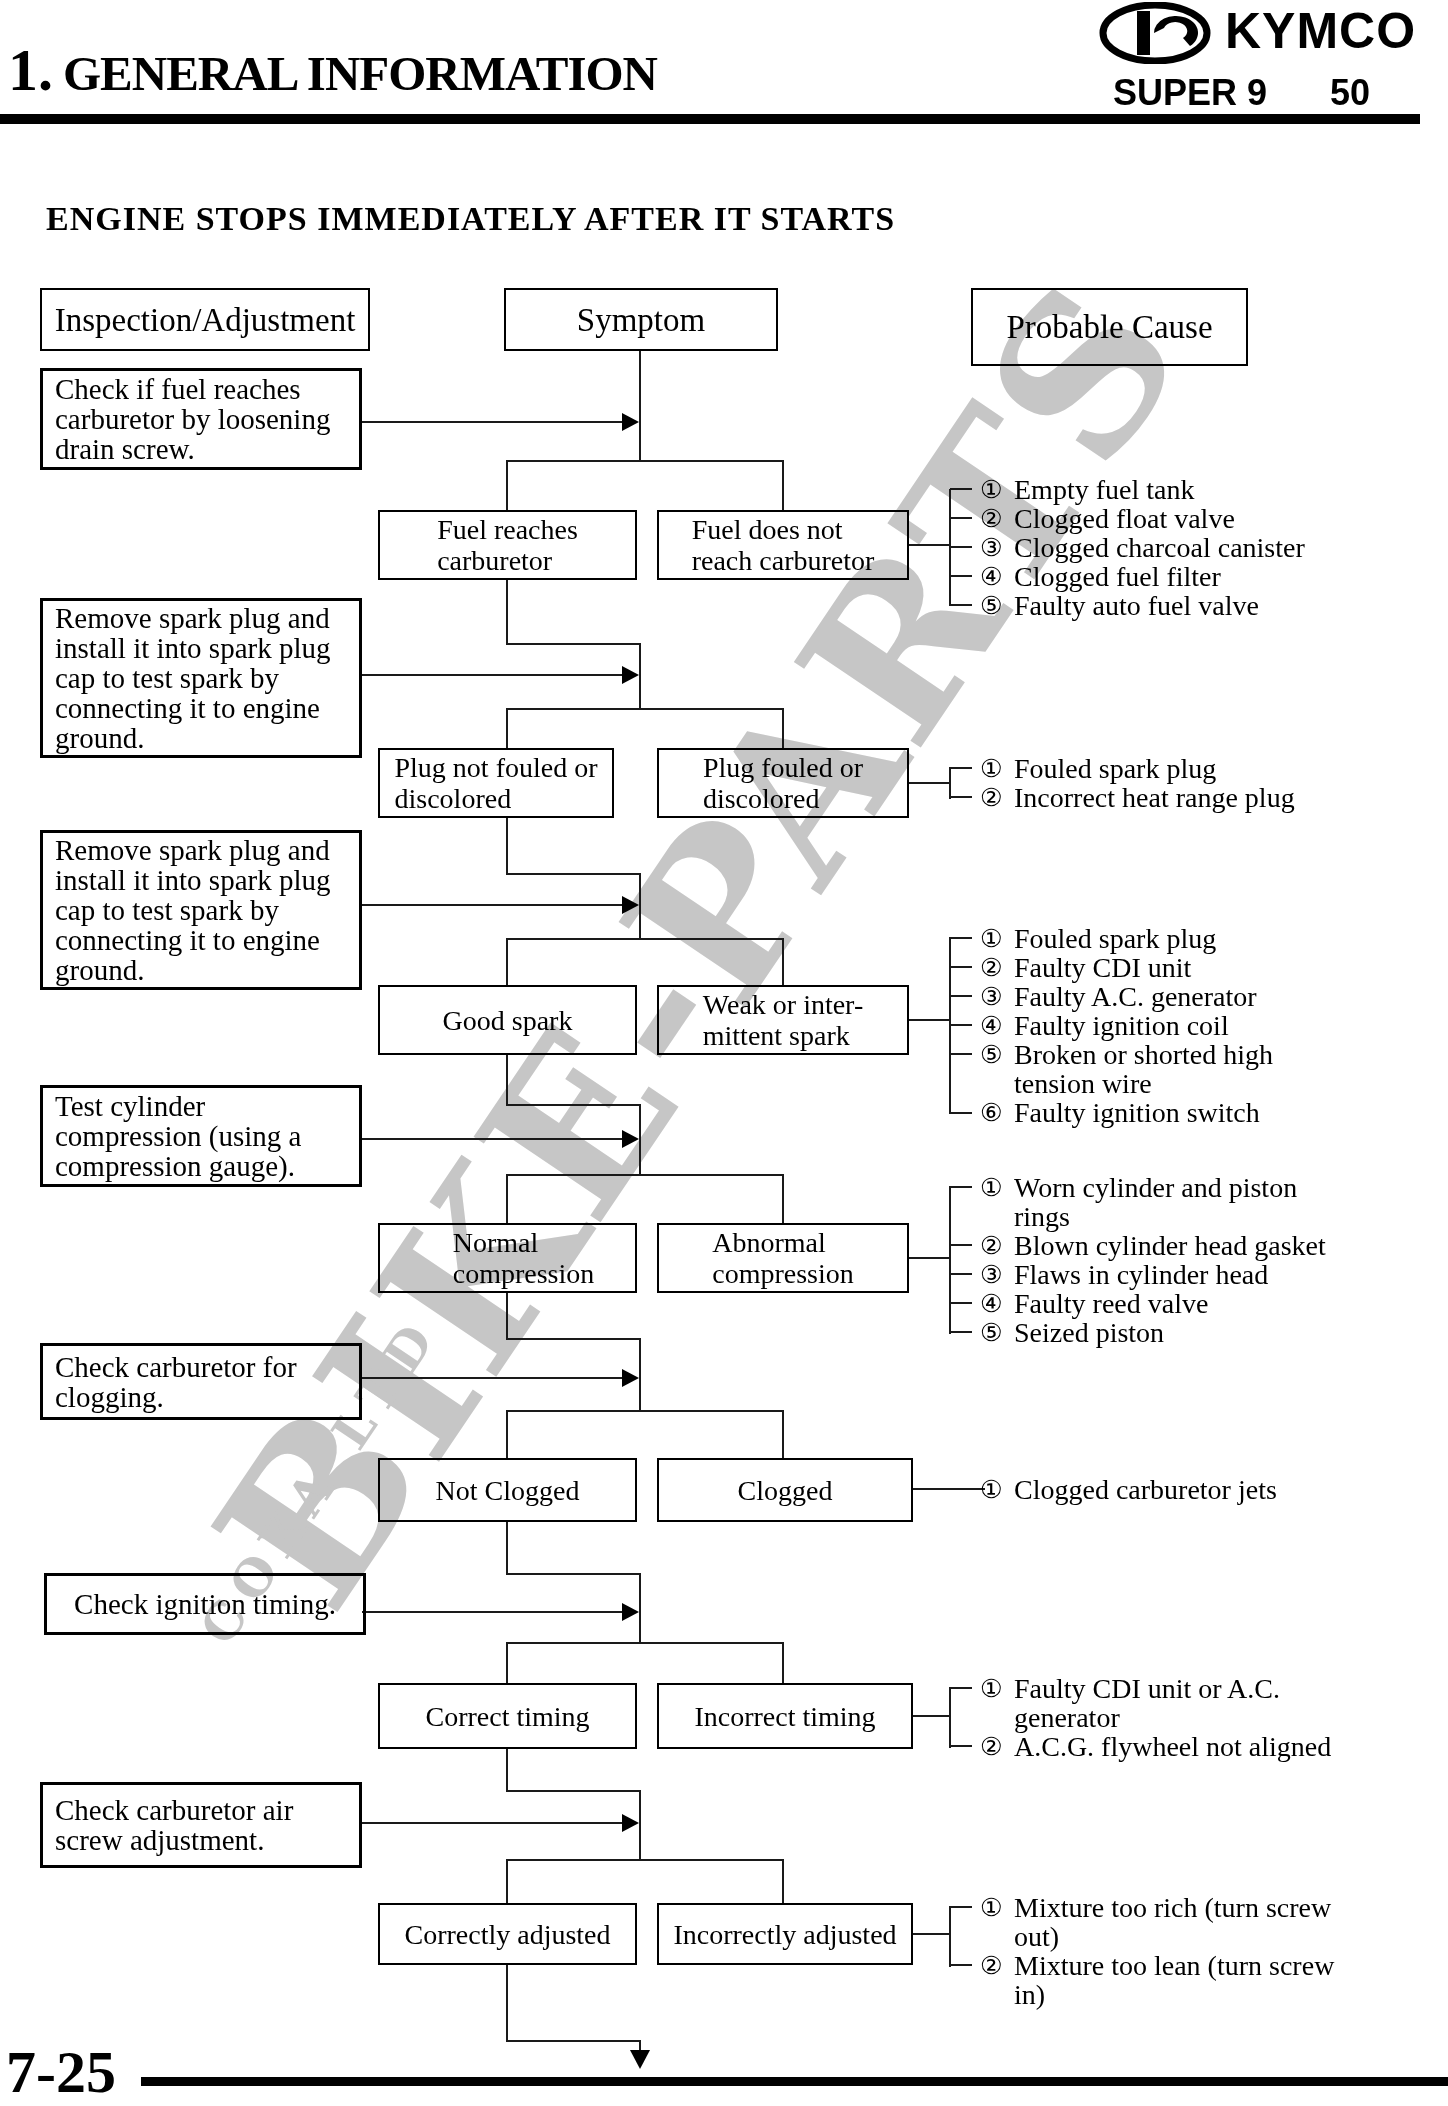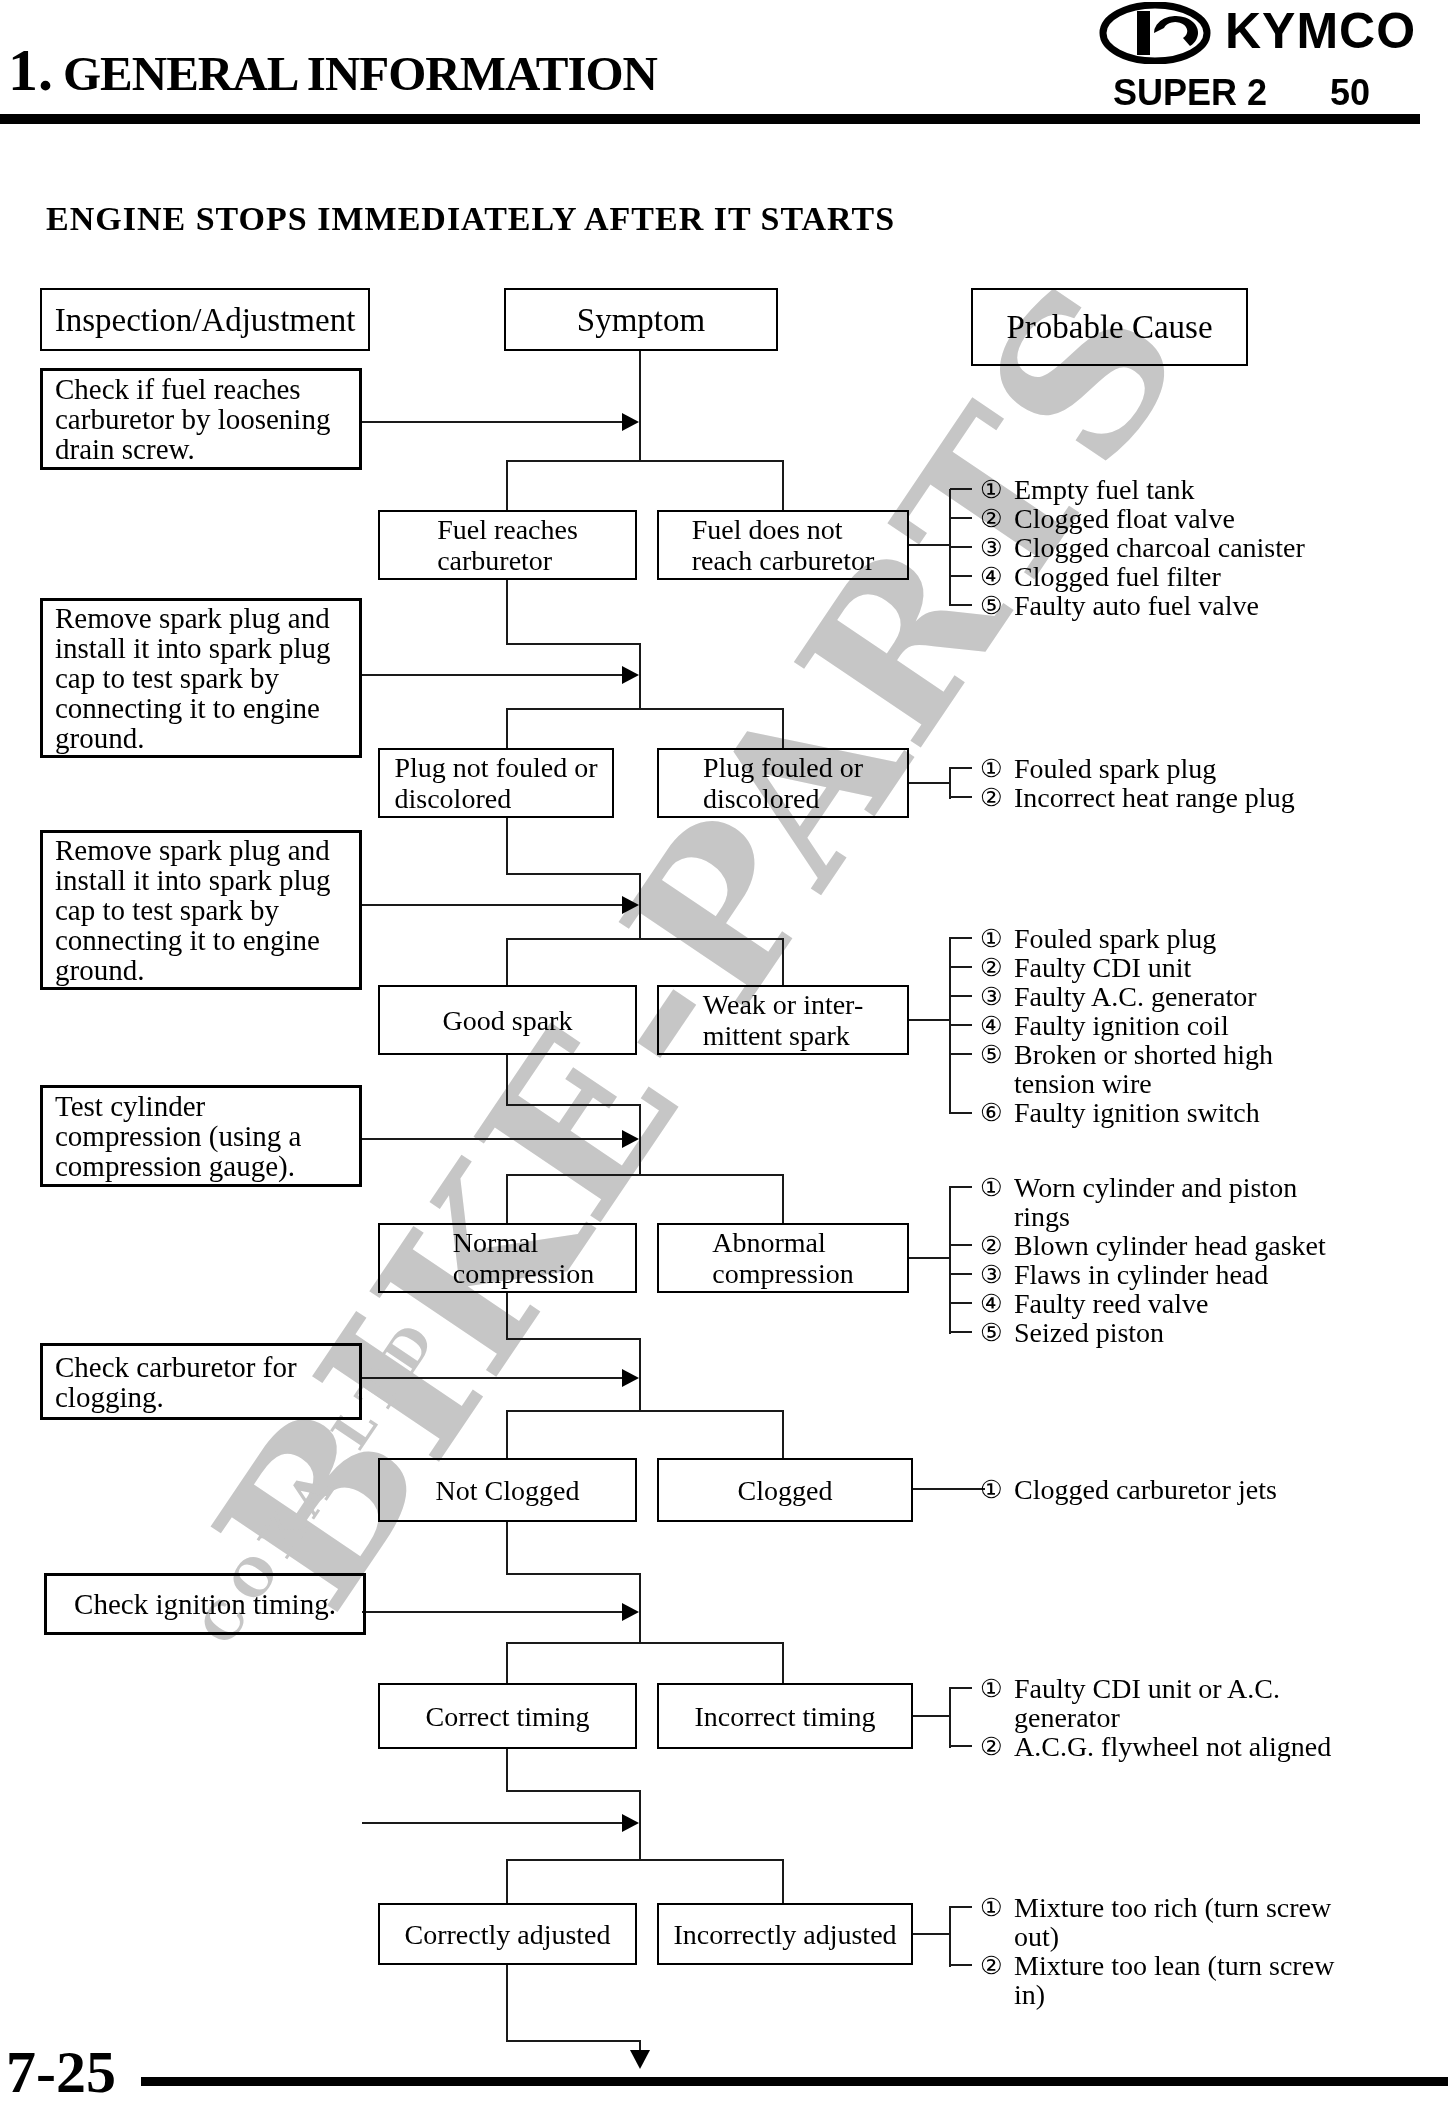--- a/index.html
+++ b/index.html
@@ -56,21 +56,21 @@
     <span id="chaptitle">GENERAL INFORMATION</span>
   </div>
   <div id="logo">
     <svg width="112" height="62" viewBox="0 0 112 62">
       <ellipse cx="56" cy="31" rx="52" ry="28" fill="none" stroke="#000" stroke-width="7"></ellipse>
       <rect x="38" y="9" width="13" height="44" fill="#000"></rect>
       <path d="M 55 31 a 22 17 0 1 1 36 13 l -7 -8 a 12 9 0 1 0 -19 -10 z" fill="#000"></path>
     </svg>
   </div>
   <div id="brand" class="sans">KYMCO</div>
-  <div id="model" class="sans">SUPER 2</div>
+  <div id="model" class="sans">SUPER 9</div>
   <div id="disp" class="sans">50</div>
   <div id="toprule"></div>
 
   <div id="pagetitle">ENGINE STOPS IMMEDIATELY AFTER IT STARTS</div>
 
   <div class="box hdrbox" style="left:40px;top:288px;width:330px;height:63px;">
     <span class="t">Inspection/Adjustment</span>
   </div>
   <div class="box hdrbox" style="left:504px;top:288px;width:274px;height:63px;">
     <span class="t">Symptom</span>
@@ -328,20 +328,24 @@
       <span class="cnum">①</span>
       <span class="ctxt">Faulty CDI unit or A.C.
 generator</span>
     </div>
     <div class="crow">
       <span class="cnum">②</span>
       <span class="ctxt">A.C.G. flywheel not aligned</span>
     </div>
   </div>
 
+  <div class="box lbox" style="left:40px;top:1782px;width:322px;height:86px;">
+    <span class="t">Check carburetor air
+screw adjustment.</span>
+  </div>
   <div class="vl" style="left:506px;top:1749px;height:43px;"></div>
   <div class="hl" style="left:506px;top:1790px;width:134px;"></div>
   <div class="vl" style="left:639px;top:1790px;height:70px;"></div>
   <div class="hl" style="left:362px;top:1822px;width:262px;"></div>
   <div class="arr-r" style="left:622px;top:1814px;"></div>
   <div class="hl" style="left:506px;top:1859px;width:278px;"></div>
   <div class="vl" style="left:506px;top:1859px;height:44px;"></div>
   <div class="vl" style="left:782px;top:1859px;height:44px;"></div>
   <div class="box rbox" style="left:378px;top:1903px;width:259px;height:62px;">
     <span class="t">Correctly adjusted</span>

